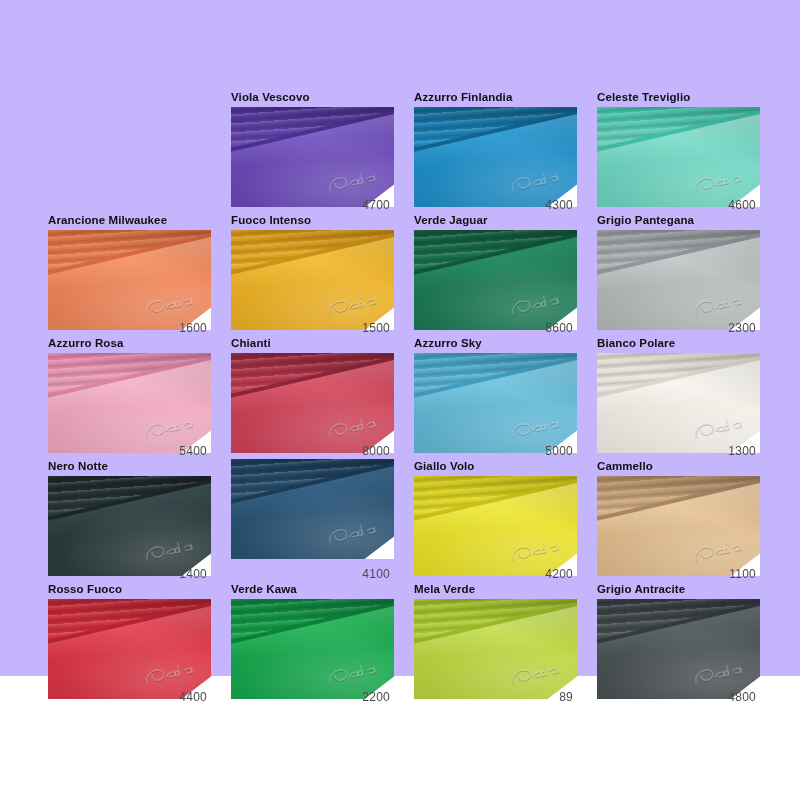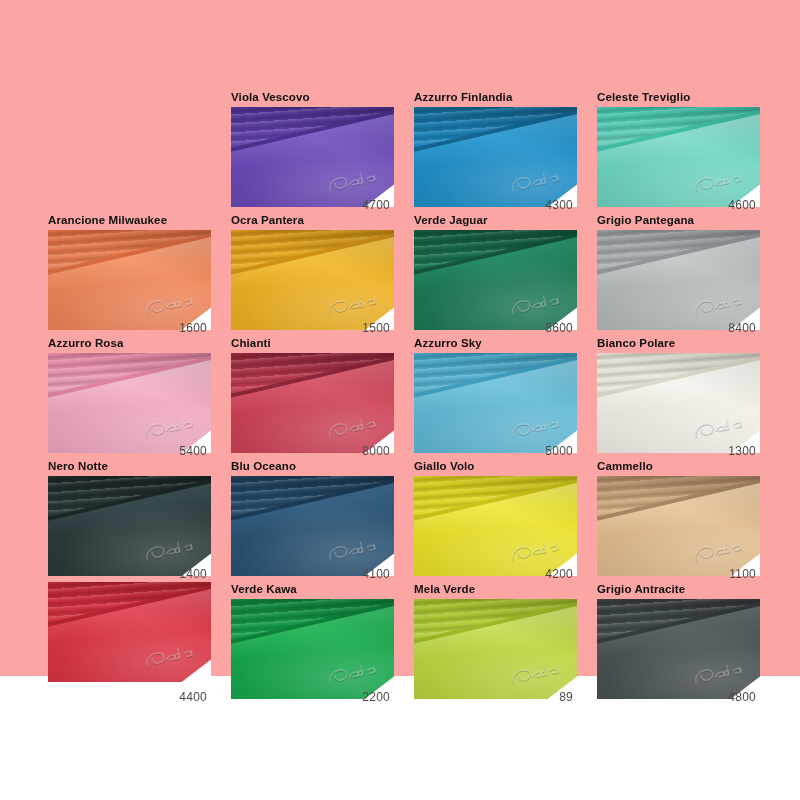--- a/index.html
+++ b/index.html
@@ -12,21 +12,21 @@
     width: 800px;
     height: 800px;
     font-family: "Liberation Sans", sans-serif;
     overflow: hidden;
   }
 
   #chart {
     position: relative;
     width: 800px;
     height: 676px;
-    background: #fca5a5;
+    background: #c4b5fd;
   }
 
   .grid {
     position: absolute;
     left: 48px;
     top: 90px;
     width: 712px;
     display: grid;
     grid-template-columns: repeat(4, 163px);
     grid-column-gap: 20px;
@@ -298,21 +298,21 @@
         <path d="M107 22 L107 33"></path>
       </g>
     </g>
   </svg>
           </div>
           <div class="corner"></div>
         </div>
         <div class="code">1600</div>
       </div>
       <div class="cell">
-        <div class="swatch-label">Ocra Pantera</div>
+        <div class="swatch-label">Fuoco Intenso</div>
         <div class="swatch" style="background: rgb(238, 178, 36);">
           <div class="tape" style="background: linear-gradient(168deg, rgb(207, 145, 19) 0%, rgb(238, 178, 36) 40%, rgb(246, 201, 79) 72%, rgb(238, 178, 36) 100%);"></div>
           <div class="coil" style="background: linear-gradient(rgb(207, 145, 19) 0%, rgb(238, 178, 36) 88%);"></div>
           <div class="under" style="background: linear-gradient(rgb(207, 145, 19) 0%, rgb(207, 145, 19) 60%, rgb(238, 178, 36) 100%); opacity: 0.92;"></div>
           <div class="strip" style="background: linear-gradient(188deg, rgb(246, 201, 79) 0%, rgb(238, 178, 36) 34%, rgb(238, 178, 36) 78%, rgb(207, 145, 19) 100%);"></div>
           <div class="shade" style="background: radial-gradient(120% 90% at 72% 78%, rgba(255, 255, 255, 0.18) 0%, rgba(255, 255, 255, 0) 55%), linear-gradient(200deg, rgba(0, 0, 0, 0.12) 0%, rgba(0, 0, 0, 0) 38%, rgba(0, 0, 0, 0.1) 100%);"></div>
           <div class="emboss">
   <svg viewBox="0 0 120 52" xmlns="http://www.w3.org/2000/svg" aria-hidden="true">
     <g fill="none" stroke-linecap="round" stroke-linejoin="round">
       <g transform="translate(0,1.6)" stroke="rgba(0,0,0,0.55)" stroke-width="3.2">
@@ -397,21 +397,21 @@
         <path d="M80 12 L80 33"></path>
         <path d="M80 24 C74 22, 69 26, 71 31 C73 35, 80 33, 80 28"></path>
         <path d="M92 26 C97 22, 106 23, 107 28 C108 33, 99 35, 95 32"></path>
         <path d="M107 22 L107 33"></path>
       </g>
     </g>
   </svg>
           </div>
           <div class="corner"></div>
         </div>
-        <div class="code">8400</div>
+        <div class="code">2300</div>
       </div>
       <div class="cell">
         <div class="swatch-label">Azzurro Rosa</div>
         <div class="swatch" style="background: rgb(240, 168, 192);">
           <div class="tape" style="background: linear-gradient(168deg, rgb(224, 131, 163) 0%, rgb(240, 168, 192) 40%, rgb(247, 196, 213) 72%, rgb(240, 168, 192) 100%);"></div>
           <div class="coil" style="background: linear-gradient(rgb(224, 131, 163) 0%, rgb(240, 168, 192) 88%);"></div>
           <div class="under" style="background: linear-gradient(rgb(224, 131, 163) 0%, rgb(224, 131, 163) 60%, rgb(240, 168, 192) 100%); opacity: 0.92;"></div>
           <div class="strip" style="background: linear-gradient(188deg, rgb(247, 196, 213) 0%, rgb(240, 168, 192) 34%, rgb(240, 168, 192) 78%, rgb(224, 131, 163) 100%);"></div>
           <div class="shade" style="background: radial-gradient(120% 90% at 72% 78%, rgba(255, 255, 255, 0.18) 0%, rgba(255, 255, 255, 0) 55%), linear-gradient(200deg, rgba(0, 0, 0, 0.12) 0%, rgba(0, 0, 0, 0) 38%, rgba(0, 0, 0, 0.1) 100%);"></div>
           <div class="emboss">
@@ -570,21 +570,20 @@
         <path d="M107 22 L107 33"></path>
       </g>
     </g>
   </svg>
           </div>
           <div class="corner"></div>
         </div>
         <div class="code">1400</div>
       </div>
       <div class="cell">
-        <div class="swatch-label">Blu Oceano</div>
         <div class="swatch" style="background: rgb(42, 83, 116);">
           <div class="tape" style="background: linear-gradient(168deg, rgb(26, 58, 84) 0%, rgb(42, 83, 116) 40%, rgb(63, 109, 146) 72%, rgb(42, 83, 116) 100%);"></div>
           <div class="coil" style="background: linear-gradient(rgb(26, 58, 84) 0%, rgb(42, 83, 116) 88%);"></div>
           <div class="under" style="background: linear-gradient(rgb(26, 58, 84) 0%, rgb(26, 58, 84) 60%, rgb(42, 83, 116) 100%); opacity: 0.92;"></div>
           <div class="strip" style="background: linear-gradient(188deg, rgb(63, 109, 146) 0%, rgb(42, 83, 116) 34%, rgb(42, 83, 116) 78%, rgb(26, 58, 84) 100%);"></div>
           <div class="shade" style="background: radial-gradient(120% 90% at 72% 78%, rgba(255, 255, 255, 0.18) 0%, rgba(255, 255, 255, 0) 55%), linear-gradient(200deg, rgba(0, 0, 0, 0.12) 0%, rgba(0, 0, 0, 0) 38%, rgba(0, 0, 0, 0.1) 100%);"></div>
           <div class="emboss">
   <svg viewBox="0 0 120 52" xmlns="http://www.w3.org/2000/svg" aria-hidden="true">
     <g fill="none" stroke-linecap="round" stroke-linejoin="round">
       <g transform="translate(0,1.6)" stroke="rgba(0,0,0,0.55)" stroke-width="3.2">
@@ -672,20 +671,21 @@
         <path d="M107 22 L107 33"></path>
       </g>
     </g>
   </svg>
           </div>
           <div class="corner"></div>
         </div>
         <div class="code">1100</div>
       </div>
       <div class="cell">
+        <div class="swatch-label">Rosso Fuoco</div>
         <div class="swatch" style="background: rgb(220, 53, 68);">
           <div class="tape" style="background: linear-gradient(168deg, rgb(184, 34, 48) 0%, rgb(220, 53, 68) 40%, rgb(232, 97, 112) 72%, rgb(220, 53, 68) 100%);"></div>
           <div class="coil" style="background: linear-gradient(rgb(184, 34, 48) 0%, rgb(220, 53, 68) 88%);"></div>
           <div class="under" style="background: linear-gradient(rgb(184, 34, 48) 0%, rgb(184, 34, 48) 60%, rgb(220, 53, 68) 100%); opacity: 0.92;"></div>
           <div class="strip" style="background: linear-gradient(188deg, rgb(232, 97, 112) 0%, rgb(220, 53, 68) 34%, rgb(220, 53, 68) 78%, rgb(184, 34, 48) 100%);"></div>
           <div class="shade" style="background: radial-gradient(120% 90% at 72% 78%, rgba(255, 255, 255, 0.18) 0%, rgba(255, 255, 255, 0) 55%), linear-gradient(200deg, rgba(0, 0, 0, 0.12) 0%, rgba(0, 0, 0, 0) 38%, rgba(0, 0, 0, 0.1) 100%);"></div>
           <div class="emboss">
   <svg viewBox="0 0 120 52" xmlns="http://www.w3.org/2000/svg" aria-hidden="true">
     <g fill="none" stroke-linecap="round" stroke-linejoin="round">
       <g transform="translate(0,1.6)" stroke="rgba(0,0,0,0.55)" stroke-width="3.2">

